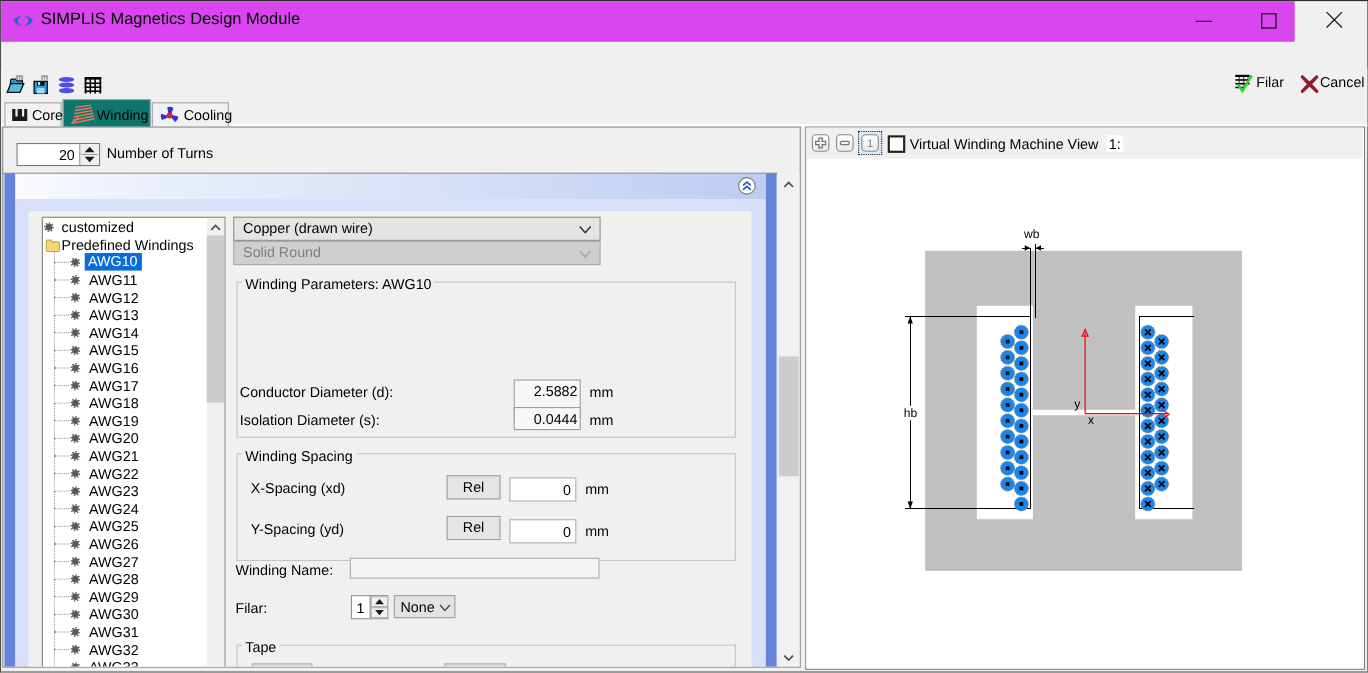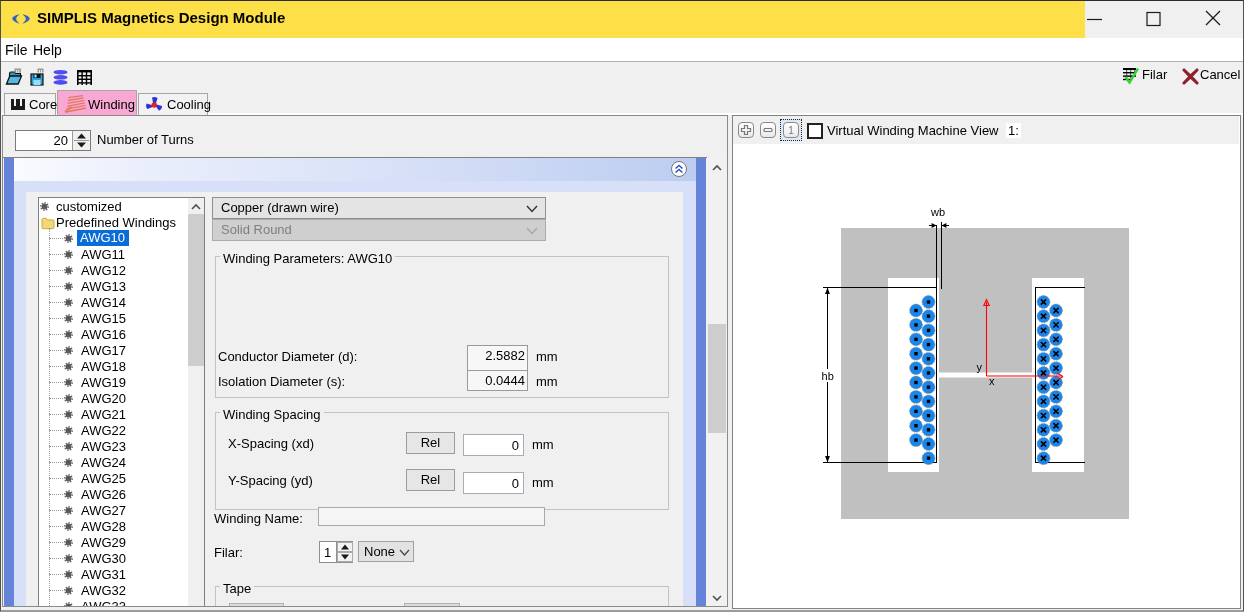--- a/index.html
+++ b/index.html
@@ -4,28 +4,28 @@
 <style>
 * { margin:0; padding:0; box-sizing:border-box; }
 html,body { width:1244px; height:612px; overflow:hidden; }
 #win {
   position:relative; width:1244px; height:612px;
   font-family:"Liberation Sans", sans-serif; font-size:13px; color:#000;
   background:#f0f0f0; border:1px solid #515151; border-top-color:#2b2b2b; border-bottom:2px solid #9b9b9b;
 }
 .abs { position:absolute; }
 
-#titlebar { position:absolute; left:0; top:0; width:1084px; height:37px; background:#fde047;font-weight:bold; }
+#titlebar { position:absolute; left:0; top:0; width:1176px; height:37px; background:#d946ef; }
 #title-text { position:absolute; left:36px; top:8px; font-size:15px; color:#000; }
 #menubar { position:absolute; left:0; top:37px; width:1242px; height:24px; background:#fff; border-bottom:1px solid #b1b1b1; }
 .menu-item { position:absolute; top:4px; font-size:14px; }
 #toolbar { position:absolute; left:0; top:61px; width:1242px; height:28px; background:#f0f0f0; }
 #tabbar { position:absolute; left:0; top:89px; width:1242px; height:25px; background:#f0f0f0; }
 .tab { position:absolute; top:3px; height:22px; background:#f2f2f2; border:1px solid #a5a5a5; border-bottom:none; }
-.tab.sel { top:0; height:25px; background:#f9a8d4; z-index:3; }
+.tab.sel { top:0; height:25px; background:#0f766e; z-index:3; }
 .tab span { position:absolute; font-size:13px; }
 
 #lpane { position:absolute; left:1px; top:114px; width:726px; height:492px; background:#f0f0f0; border:1px solid #8a8a8a; overflow:hidden; }
 #lpin { position:absolute; left:-1px; top:-1px; width:727px; height:494px; }
 
 #spinbox { position:absolute; left:13px; top:15px; width:76px; height:21px; background:#fff; border:1px solid #7a7a7a; }
 #spinval { position:absolute; right:22px; top:2px; font-size:13px; }
 #spinbtns { position:absolute; right:0; top:0; width:18px; height:19px; border-left:1px solid #9a9a9a; background:#f0f0f0; }
 #not-label { position:absolute; left:95px; top:17px; font-size:13px; }
 #cpanel-top { position:absolute; left:0px; top:42px; width:705px; height:1px; background:#808080; }
@@ -70,24 +70,20 @@
     </svg>
     <div id="title-text">SIMPLIS Magnetics Design Module</div>
     <svg class="abs" style="left:1080px;top:0" width="150" height="32" viewBox="0 0 150 32">
       <line x1="6" y1="18.5" x2="21" y2="18.5" stroke="#1a1a1a" stroke-width="1.2"></line>
       <rect x="66" y="11.5" width="13" height="13" fill="none" stroke="#1a1a1a" stroke-width="1.2"></rect>
       <line x1="125" y1="10" x2="139" y2="24" stroke="#1a1a1a" stroke-width="1.2"></line>
       <line x1="139" y1="10" x2="125" y2="24" stroke="#1a1a1a" stroke-width="1.2"></line>
     </svg>
   </div>
 
-  <div id="menubar">
-    <div class="menu-item" style="left:4px">File</div>
-    <div class="menu-item" style="left:32px">Help</div>
-  </div>
 
   <div id="toolbar">
     <svg class="abs" style="left:4px;top:5px" width="90" height="19" viewBox="0 0 90 19">
 
       <g>
         <path d="M4.5 6.5 q0-1.5 1.5-1.5 h3.5 l1 1.5 h5 v3 h-11 Z" fill="#2b97c9" stroke="#111" stroke-width="1.1"></path>
         <path d="M1.5 17 L4.8 9 L16.5 9 L13.2 17 Z" fill="#58b7de" stroke="#111" stroke-width="1.3"></path>
         <path d="M9.5 1.5 h6.5 v4.2 h-1.7 v-2.7 h-1 v2.7 h-1.1 v-2.7 h-1 v2.7 h-1.7 Z" fill="#9a9a8e"></path>
       </g>
 

